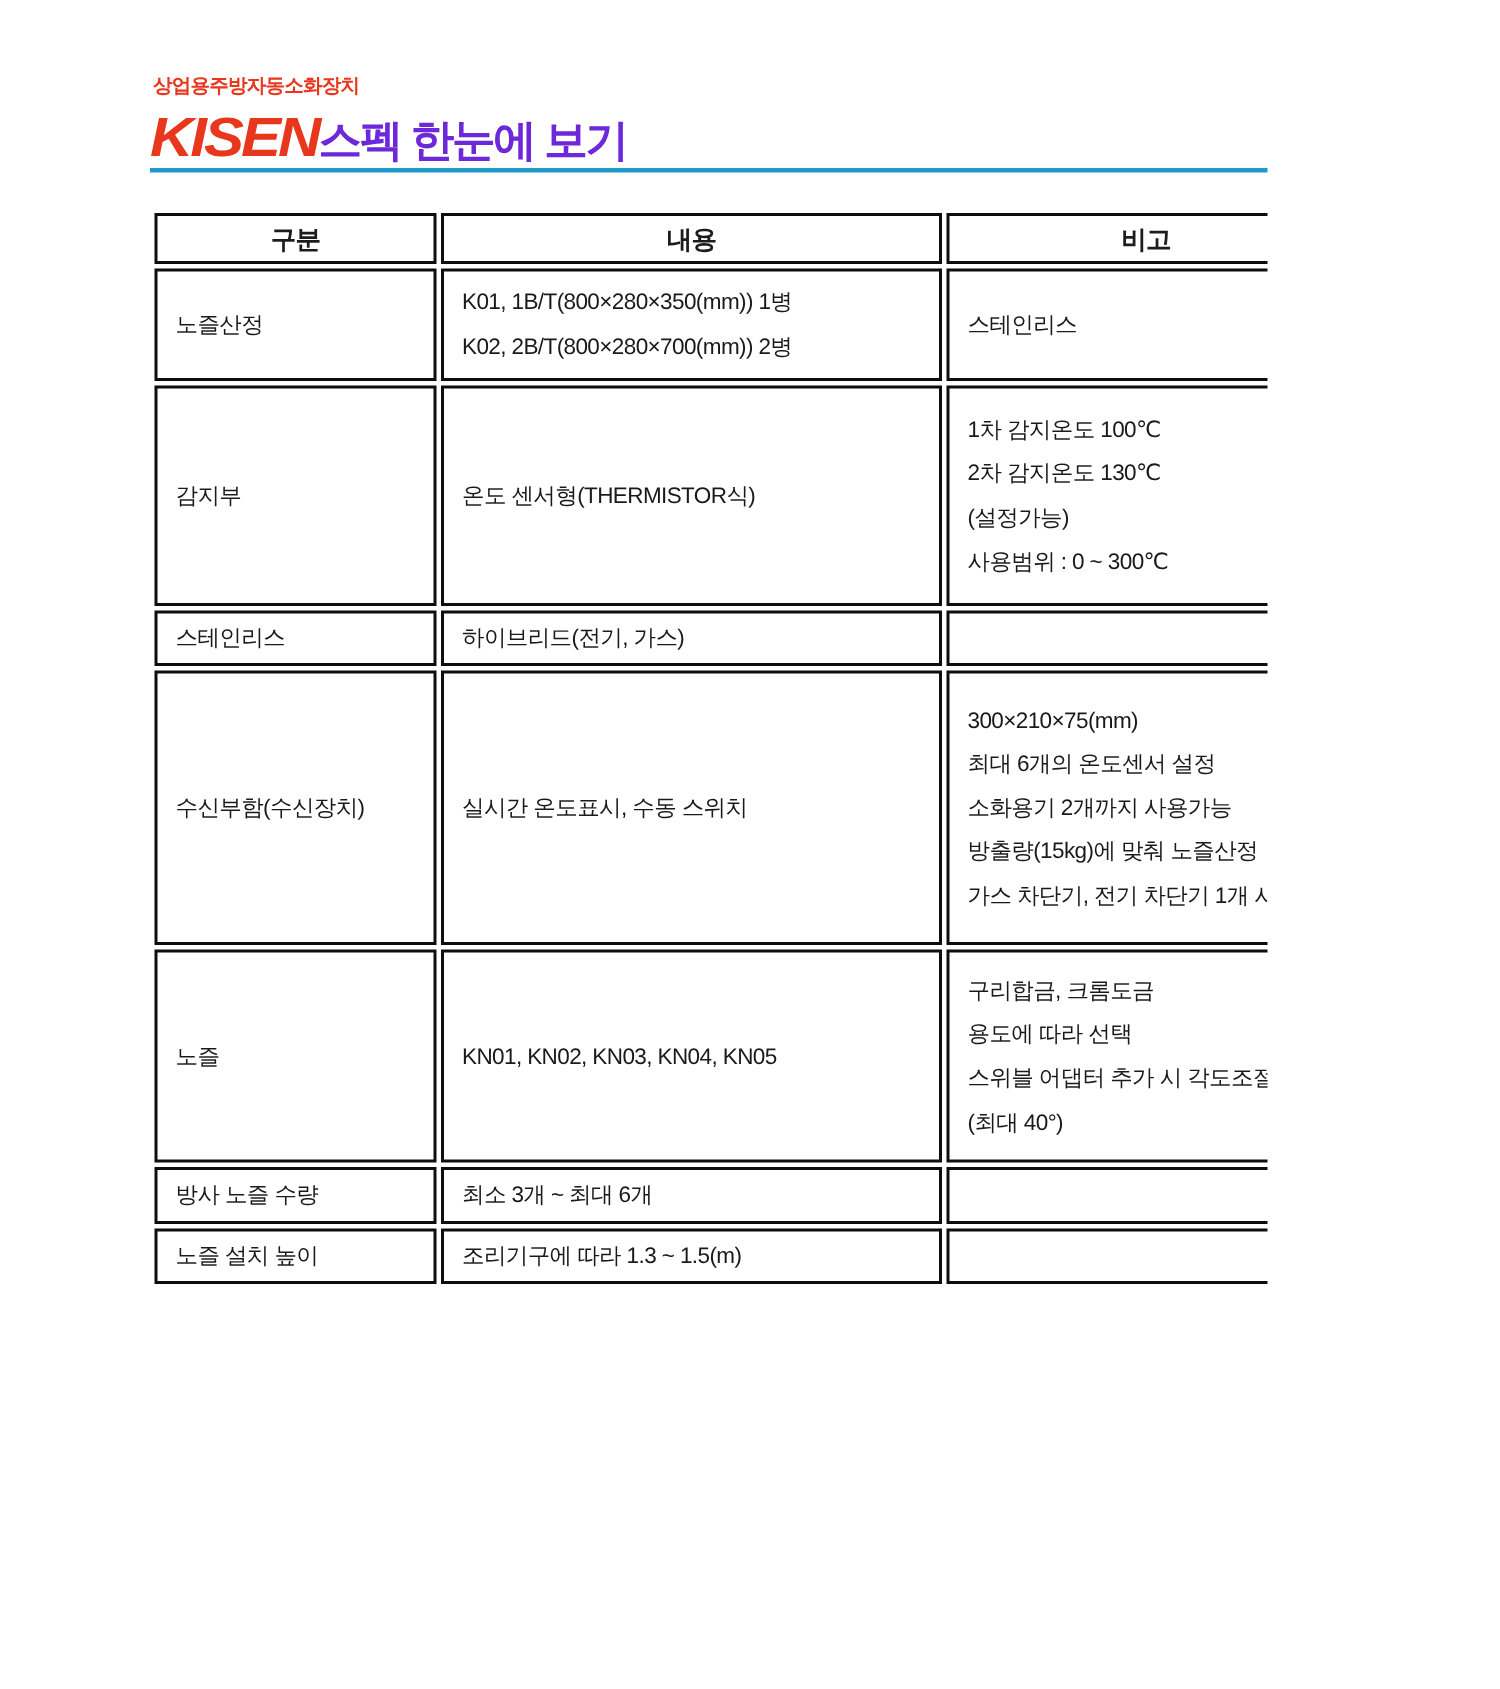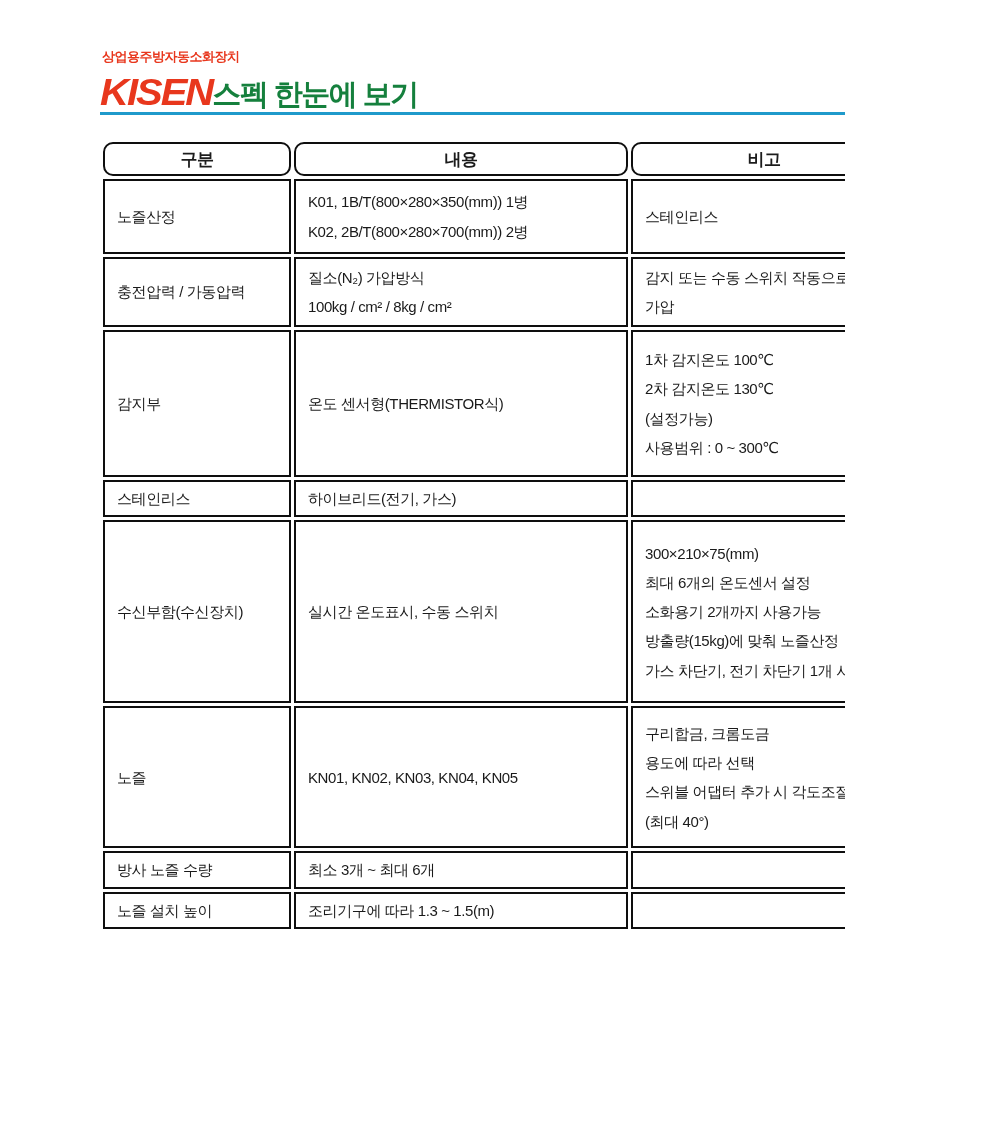--- a/index.html
+++ b/index.html
@@ -4,27 +4,27 @@
 <style>
   html,body { margin:0; padding:0; background:#ffffff; }
   body { font-family:"Liberation Sans","DejaVu Sans",sans-serif; color:#1c1c1c; }
   .page { width:845px; height:1126px; position:relative; background:#fff; overflow:hidden; }
 
   
   .header { position:absolute; left:100px; top:48px; width:800px; }
   .brand-tagline { color:#e8371d; font-size:13px; font-weight:700; letter-spacing:-0.5px; margin:0 0 2px 2px; }
   .logo-row { display:flex; align-items:baseline; }
   .logo { color:#e8371d; font-size:40px; line-height:1.1; font-weight:800; font-style:italic; letter-spacing:-2px; transform:scaleY(.92); transform-origin:left bottom; }
-  .page-title { color:#15803d; font-size:29px; font-weight:700; letter-spacing:-1.5px; }
+  .page-title { color:#6d28d9; font-size:29px; font-weight:700; letter-spacing:-1.5px; }
   .divider { position:absolute; left:100px; top:112px; width:800px; height:3px; background:#1f9acb; }
 
   
   table.spec { position:absolute; left:100px; top:139px; width:800px; border-collapse:separate; border-spacing:3px; table-layout:fixed; }
   .spec th, .spec td { border:2px solid #0e0e0e; background:#fff; box-sizing:border-box; }
-  .spec th { height:34px; font-size:17px; font-weight:700; text-align:center; letter-spacing:-0.5px; padding:0;border-radius:10px; }
+  .spec th { height:34px; font-size:17px; font-weight:700; text-align:center; letter-spacing:-0.5px; padding:0; }
   .spec td { padding:2px 12px; font-size:15px; letter-spacing:-0.4px; line-height:1.95; vertical-align:middle; white-space:pre-line; color:#1a1a1a; }
 </style>
 </head>
 <body>
 
 <div class="page">
 
   <div class="header">
     <div class="brand-tagline">상업용주방자동소화장치</div>
     <div class="logo-row">
@@ -46,26 +46,20 @@
         <th>내용</th>
         <th>비고</th>
       </tr>
     </thead>
     <tbody>
       <tr style="height:75px">
         <td>노즐산정</td>
         <td>K01, 1B/T(800×280×350(mm)) 1병
 K02, 2B/T(800×280×700(mm)) 2병</td>
         <td>스테인리스</td>
-      </tr>
-      <tr style="height:70px">
-        <td>충전압력 / 가동압력</td>
-        <td>질소(N₂) 가압방식
-100kg / cm² / 8kg / cm²</td>
-        <td>감지 또는 수동 스위치 작동으로 질소 가압</td>
       </tr>
       <tr style="height:147px">
         <td>감지부</td>
         <td>온도 센서형(THERMISTOR식)</td>
         <td>1차 감지온도 100℃
 2차 감지온도 130℃
 (설정가능)
 사용범위 : 0 ~ 300℃</td>
       </tr>
       <tr style="height:33px">

